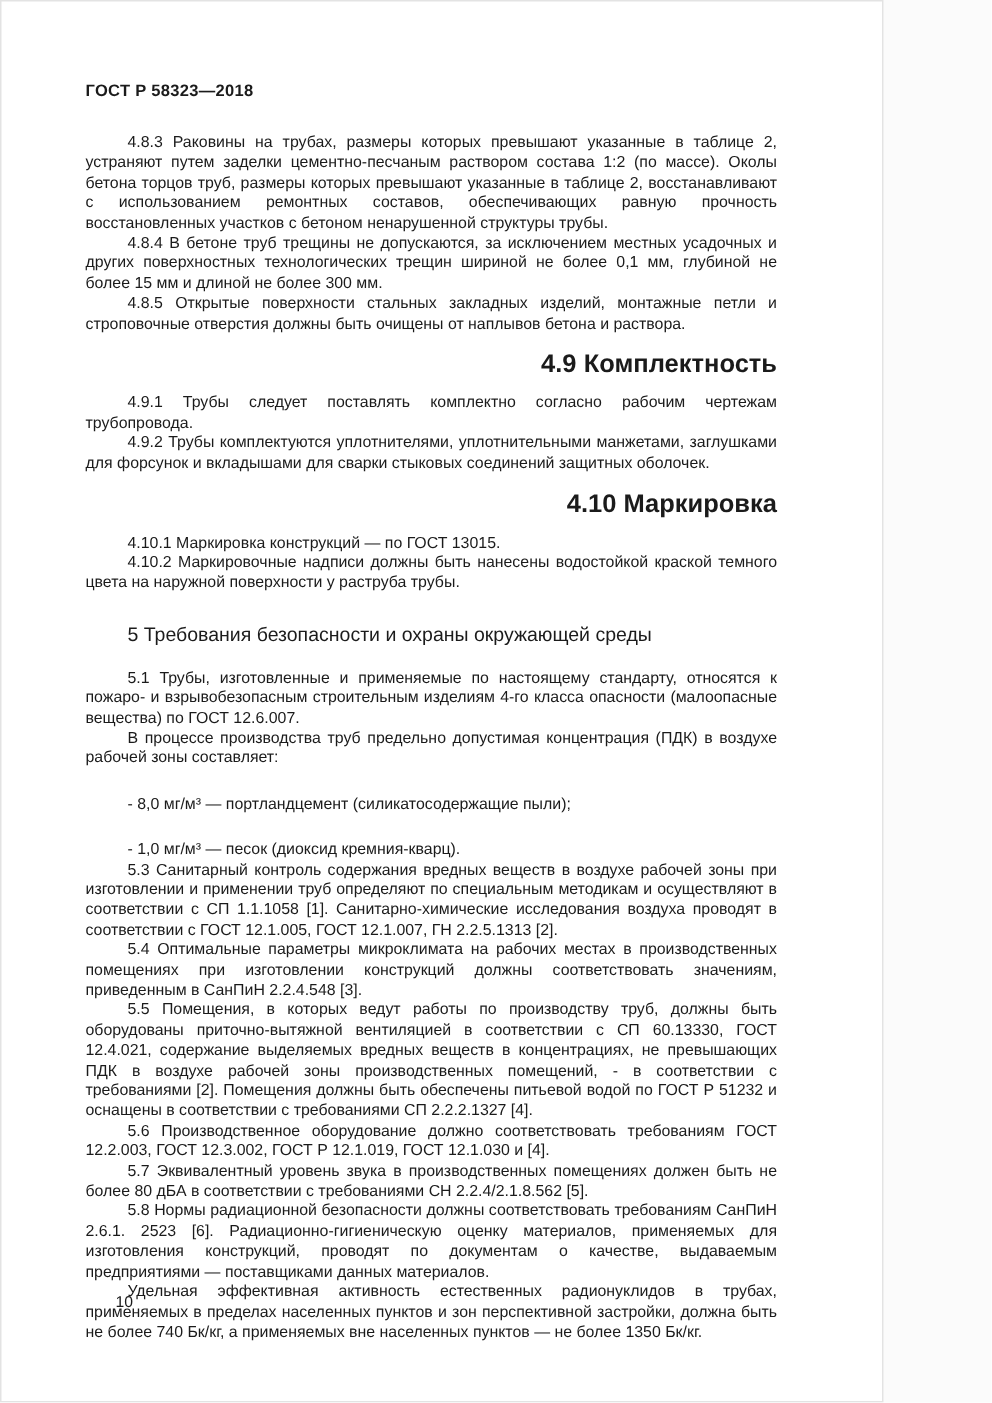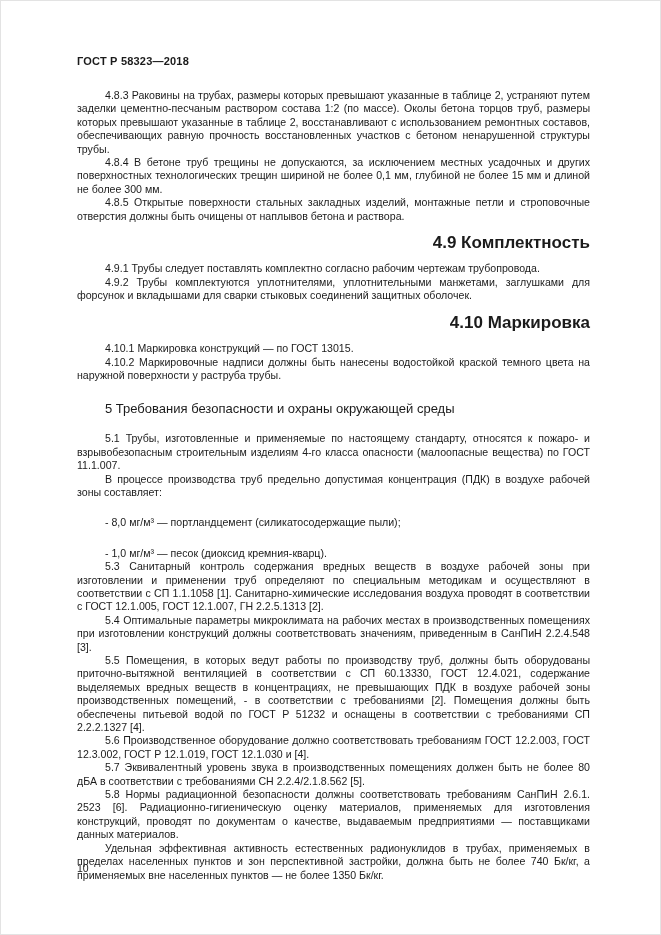--- a/index.html
+++ b/index.html
@@ -6,26 +6,26 @@
   html, body { margin: 0; padding: 0; }
   body {
     width: 661px;
     height: 935px;
     background: #fbfbfb;
     font-family: "Liberation Sans", sans-serif;
     color: #1b1b1b;
     -webkit-font-smoothing: antialiased;
   }
   .page {
-    width: 661px;
+    width: 589px;
     height: 935px;
     background: #ffffff;
     border: 1px solid #e3e3e3;
     position: relative;
-    padding: 54px 70px 0 76px;
+    padding: 54px 70px 0 56px;
   }
   .doc-header {
     font-weight: bold;
     font-size: 11px;
     letter-spacing: 0.2px;
     margin-bottom: 22px;
   }
   .doc-content {
     font-size: 10.6px;
     line-height: 13.4px;
@@ -69,21 +69,21 @@
       <div class="para p">4.8.3 Раковины на трубах, размеры которых превышают указанные в таблице 2, устраняют путем заделки цементно-песчаным раствором состава 1:2 (по массе). Околы бетона торцов труб, размеры которых превышают указанные в таблице 2, восстанавливают с использованием ремонтных составов, обеспечивающих равную прочность восстановленных участков с бетоном ненарушенной структуры трубы.</div>
       <div class="para p">4.8.4 В бетоне труб трещины не допускаются, за исключением местных усадочных и других поверхностных технологических трещин шириной не более 0,1 мм, глубиной не более 15 мм и длиной не более 300 мм.</div>
       <div class="para p">4.8.5 Открытые поверхности стальных закладных изделий, монтажные петли и строповочные отверстия должны быть очищены от наплывов бетона и раствора.</div>
       <div class="para h3">4.9 Комплектность</div>
       <div class="para p">4.9.1 Трубы следует поставлять комплектно согласно рабочим чертежам трубопровода.</div>
       <div class="para p">4.9.2 Трубы комплектуются уплотнителями, уплотнительными манжетами, заглушками для форсунок и вкладышами для сварки стыковых соединений защитных оболочек.</div>
       <div class="para h3">4.10 Маркировка</div>
       <div class="para p">4.10.1 Маркировка конструкций — по ГОСТ 13015.</div>
       <div class="para p">4.10.2 Маркировочные надписи должны быть нанесены водостойкой краской темного цвета на наружной поверхности у раструба трубы.</div>
       <div class="para h2">5 Требования безопасности и охраны окружающей среды</div>
-      <div class="para p">5.1 Трубы, изготовленные и применяемые по настоящему стандарту, относятся к пожаро- и взрывобезопасным строительным изделиям 4-го класса опасности (малоопасные вещества) по ГОСТ 11.1.007.</div>
+      <div class="para p">5.1 Трубы, изготовленные и применяемые по настоящему стандарту, относятся к пожаро- и взрывобезопасным строительным изделиям 4-го класса опасности (малоопасные вещества) по ГОСТ 12.6.007.</div>
       <div class="para p">В процессе производства труб предельно допустимая концентрация (ПДК) в воздухе рабочей зоны составляет:</div>
       <div class="para list">-  8,0 мг/м³ — портландцемент (силикатосодержащие пыли);</div>
       <div class="para list">-  1,0 мг/м³ — песок (диоксид кремния-кварц).</div>
       <div class="para p">5.3 Санитарный контроль содержания вредных веществ в воздухе рабочей зоны при изготовлении и применении труб определяют по специальным методикам и осуществляют в соответствии с СП 1.1.1058 [1]. Санитарно-химические исследования воздуха проводят в соответствии с ГОСТ 12.1.005, ГОСТ 12.1.007, ГН 2.2.5.1313 [2].</div>
       <div class="para p">5.4 Оптимальные параметры микроклимата на рабочих местах в производственных помещениях при изготовлении конструкций должны соответствовать значениям, приведенным в СанПиН 2.2.4.548 [3].</div>
       <div class="para p">5.5 Помещения, в которых ведут работы по производству труб, должны быть оборудованы приточно-вытяжной вентиляцией в соответствии с СП 60.13330, ГОСТ 12.4.021, содержание выделяемых вредных веществ в концентрациях, не превышающих ПДК в воздухе рабочей зоны производственных помещений, - в соответствии с требованиями [2]. Помещения должны быть обеспечены питьевой водой по ГОСТ Р 51232 и оснащены в соответствии с требованиями СП 2.2.2.1327 [4].</div>
       <div class="para p">5.6 Производственное оборудование должно соответствовать требованиям ГОСТ 12.2.003, ГОСТ 12.3.002, ГОСТ Р 12.1.019, ГОСТ 12.1.030 и [4].</div>
       <div class="para p">5.7 Эквивалентный уровень звука в производственных помещениях должен быть не более 80 дБА в соответствии с требованиями СН 2.2.4/2.1.8.562 [5].</div>
       <div class="para p">5.8 Нормы радиационной безопасности должны соответствовать требованиям СанПиН 2.6.1. 2523 [6]. Радиационно-гигиеническую оценку материалов, применяемых для изготовления конструкций, проводят по документам о качестве, выдаваемым предприятиями — поставщиками данных материалов.</div>
       <div class="para p">Удельная эффективная активность естественных радионуклидов в трубах, применяемых в пределах населенных пунктов и зон перспективной застройки, должна быть не более 740 Бк/кг, а применяемых вне населенных пунктов — не более 1350 Бк/кг.</div>

